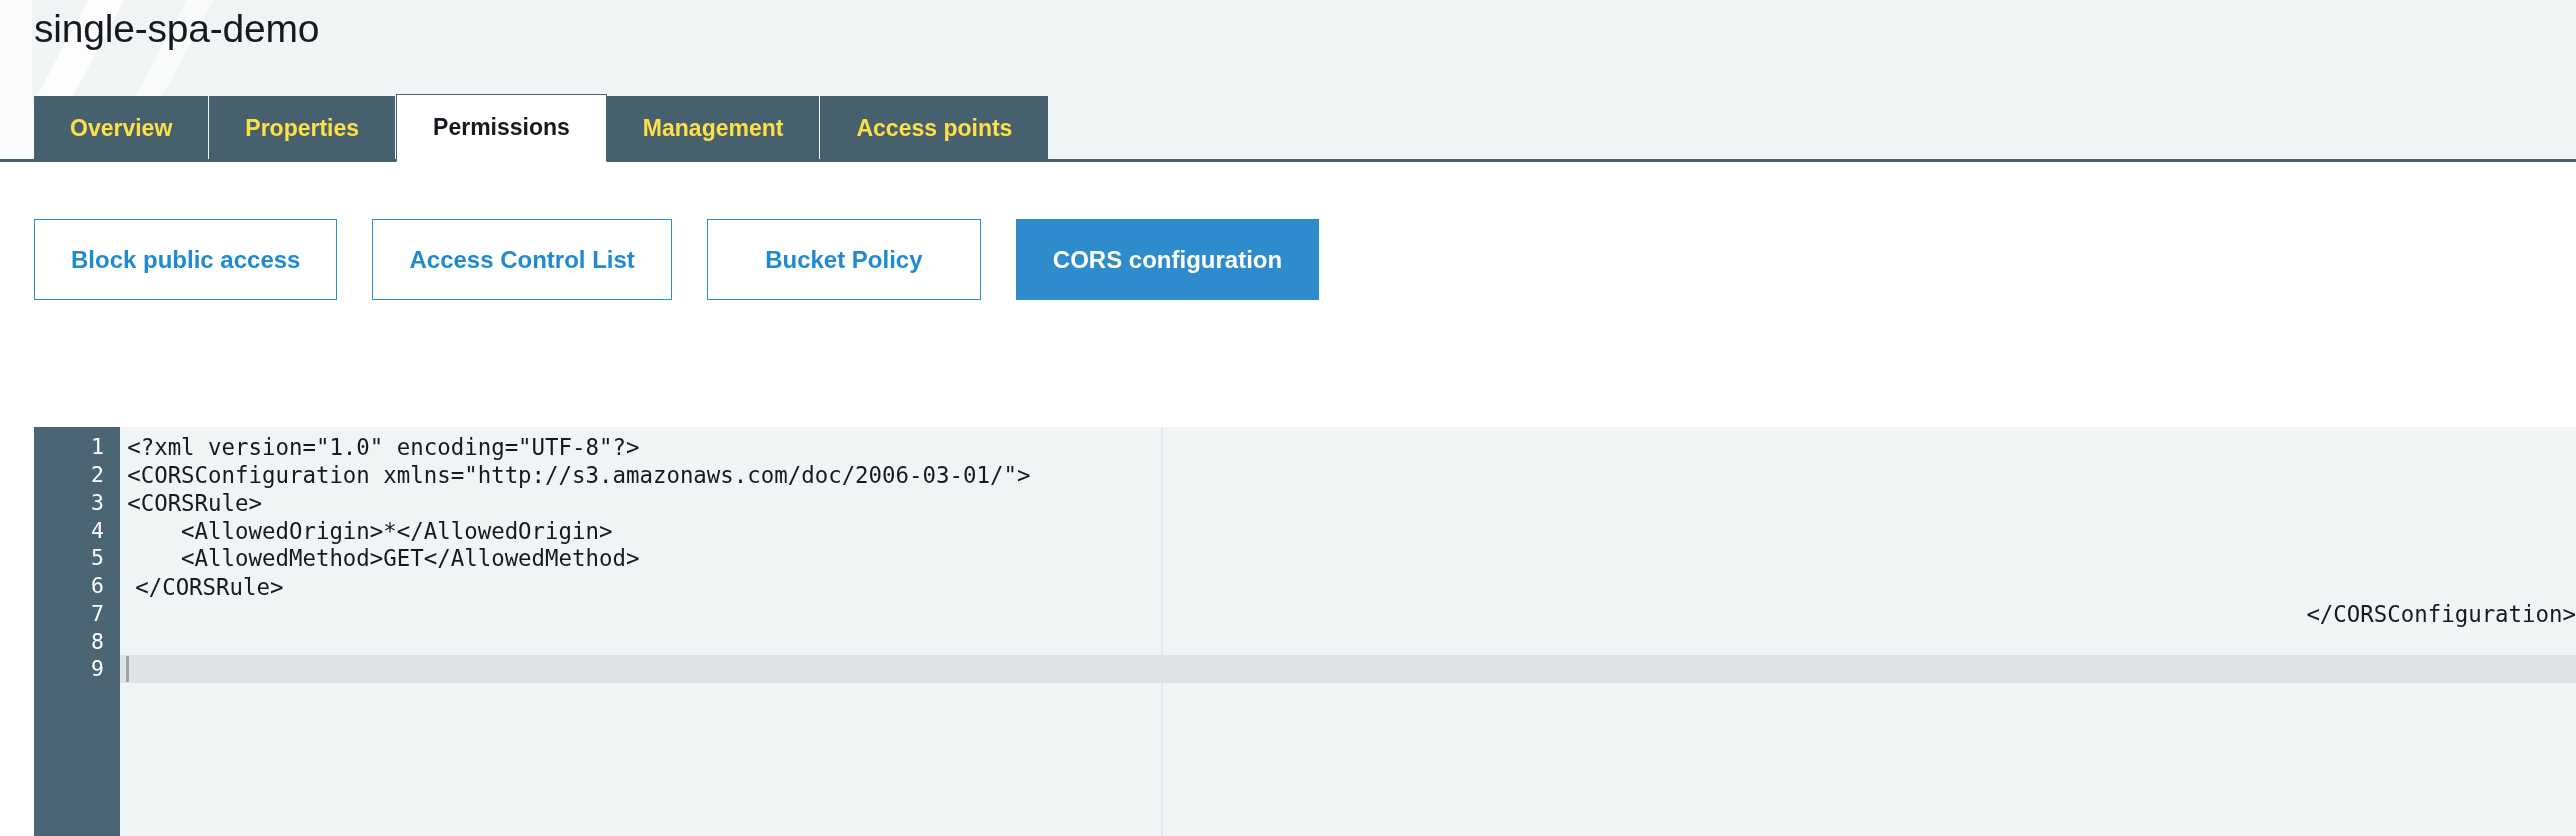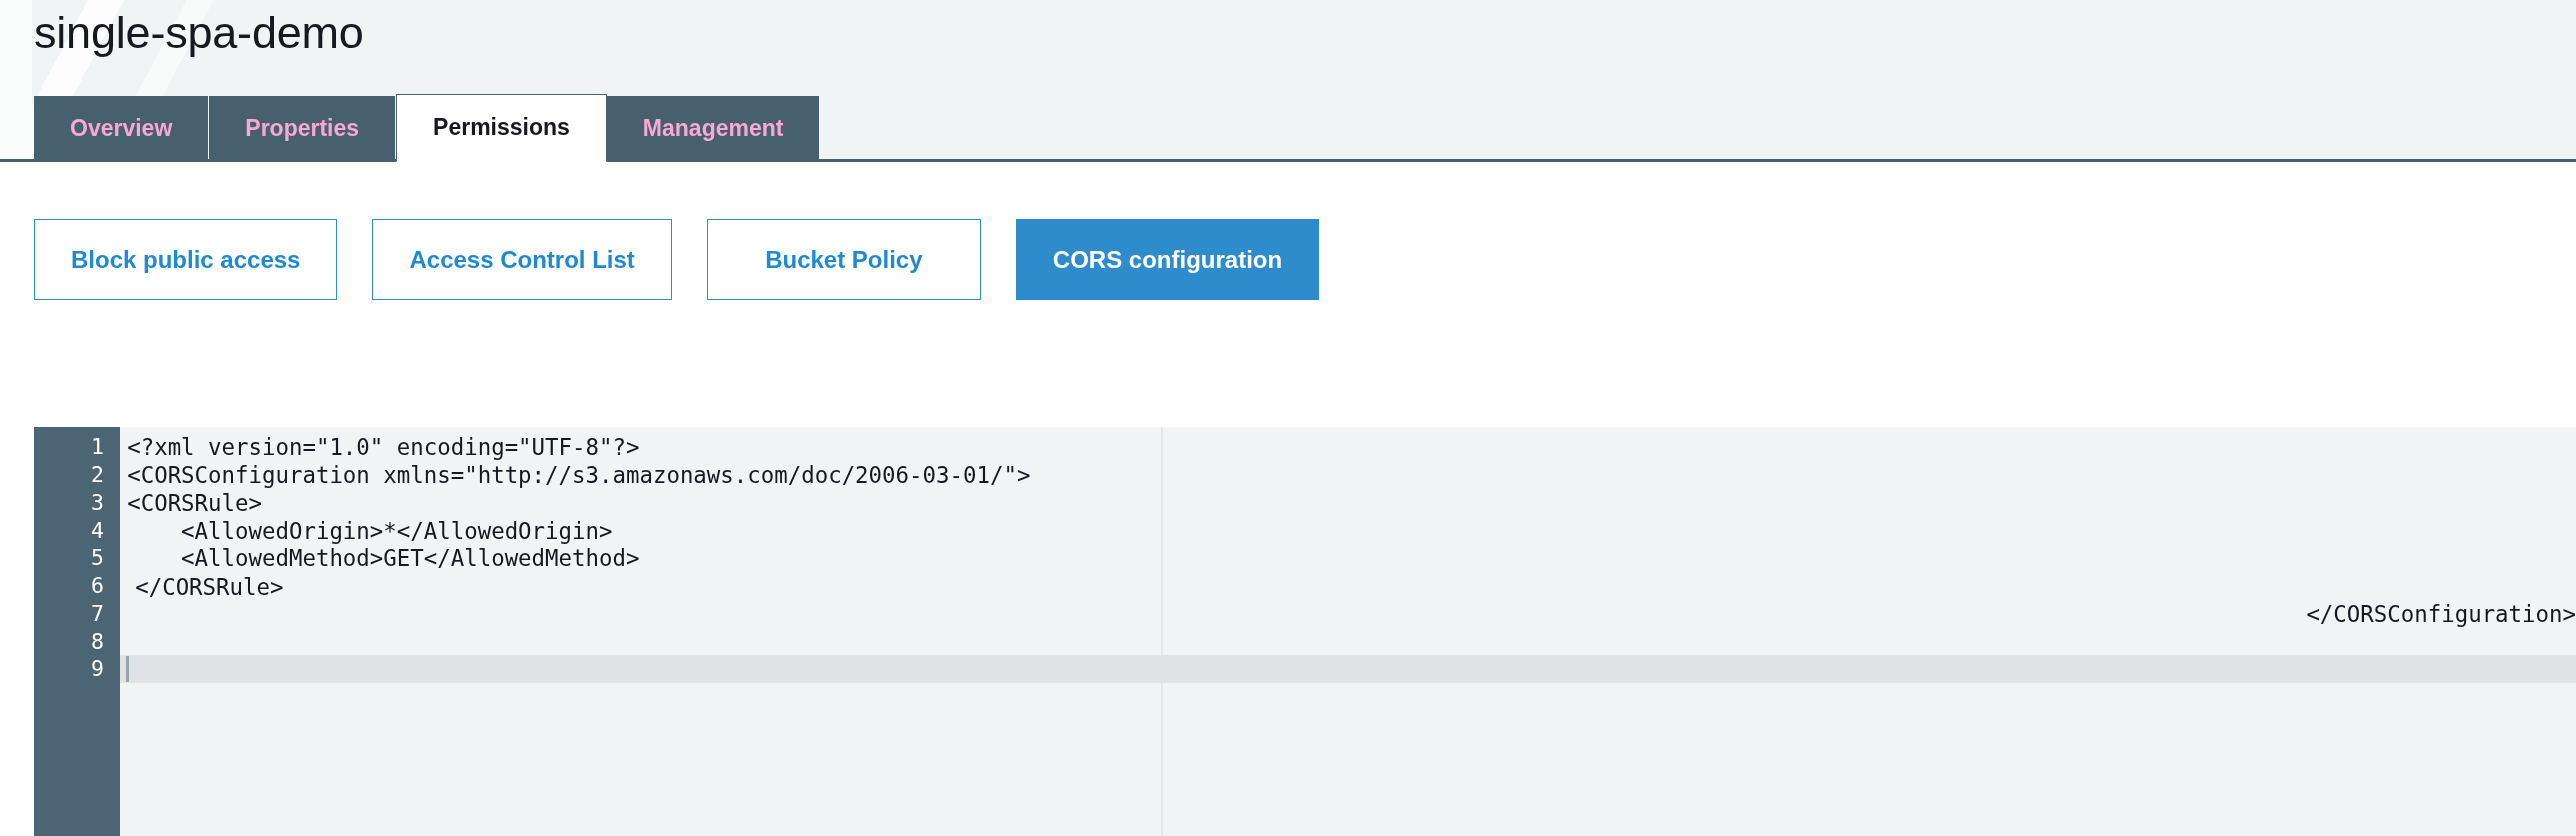--- a/index.html
+++ b/index.html
@@ -38,39 +38,39 @@
   .header-strip-left {
     position: absolute;
     left: 0; top: 0;
     width: 32px; height: 161px;
     background: #fbfcfc;
   }
 
   .page-title {
     position: absolute;
     left: 34px; top: 7.2px;
-    font-size: 45px;
+    font-size: 39px;
     font-weight: 400;
     color: #16191f;
     letter-spacing: -0.2px;
     white-space: nowrap;
   }
 
   
   .tabs {
     position: absolute;
     left: 34px; top: 94px;
     display: flex;
     align-items: flex-end;
     height: 66px;
   }
   .tab {
     height: 64px;
     background: #46606e;
-    color: #f9a8d4;
+    color: #fde047;
     font-size: 23px;
     font-weight: 700;
     display: flex;
     align-items: center;
     justify-content: center;
     padding: 0 36px;
     border-right: 1.8px solid #f1f4f5;
     cursor: pointer;
     white-space: nowrap;
     user-select: none;
@@ -264,20 +264,23 @@
       <span>Overview</span>
     </div>
     <div class="tab">
       <span>Properties</span>
     </div>
     <div class="tab active">
       <span>Permissions</span>
     </div>
     <div class="tab">
       <span>Management</span>
+    </div>
+    <div class="tab">
+      <span>Access points</span>
     </div>
   </div>
 
   <div class="tabs-rule"></div>
 </div>
 
 <div class="content">
 
   <div class="subtabs">
     <div class="subtab">

